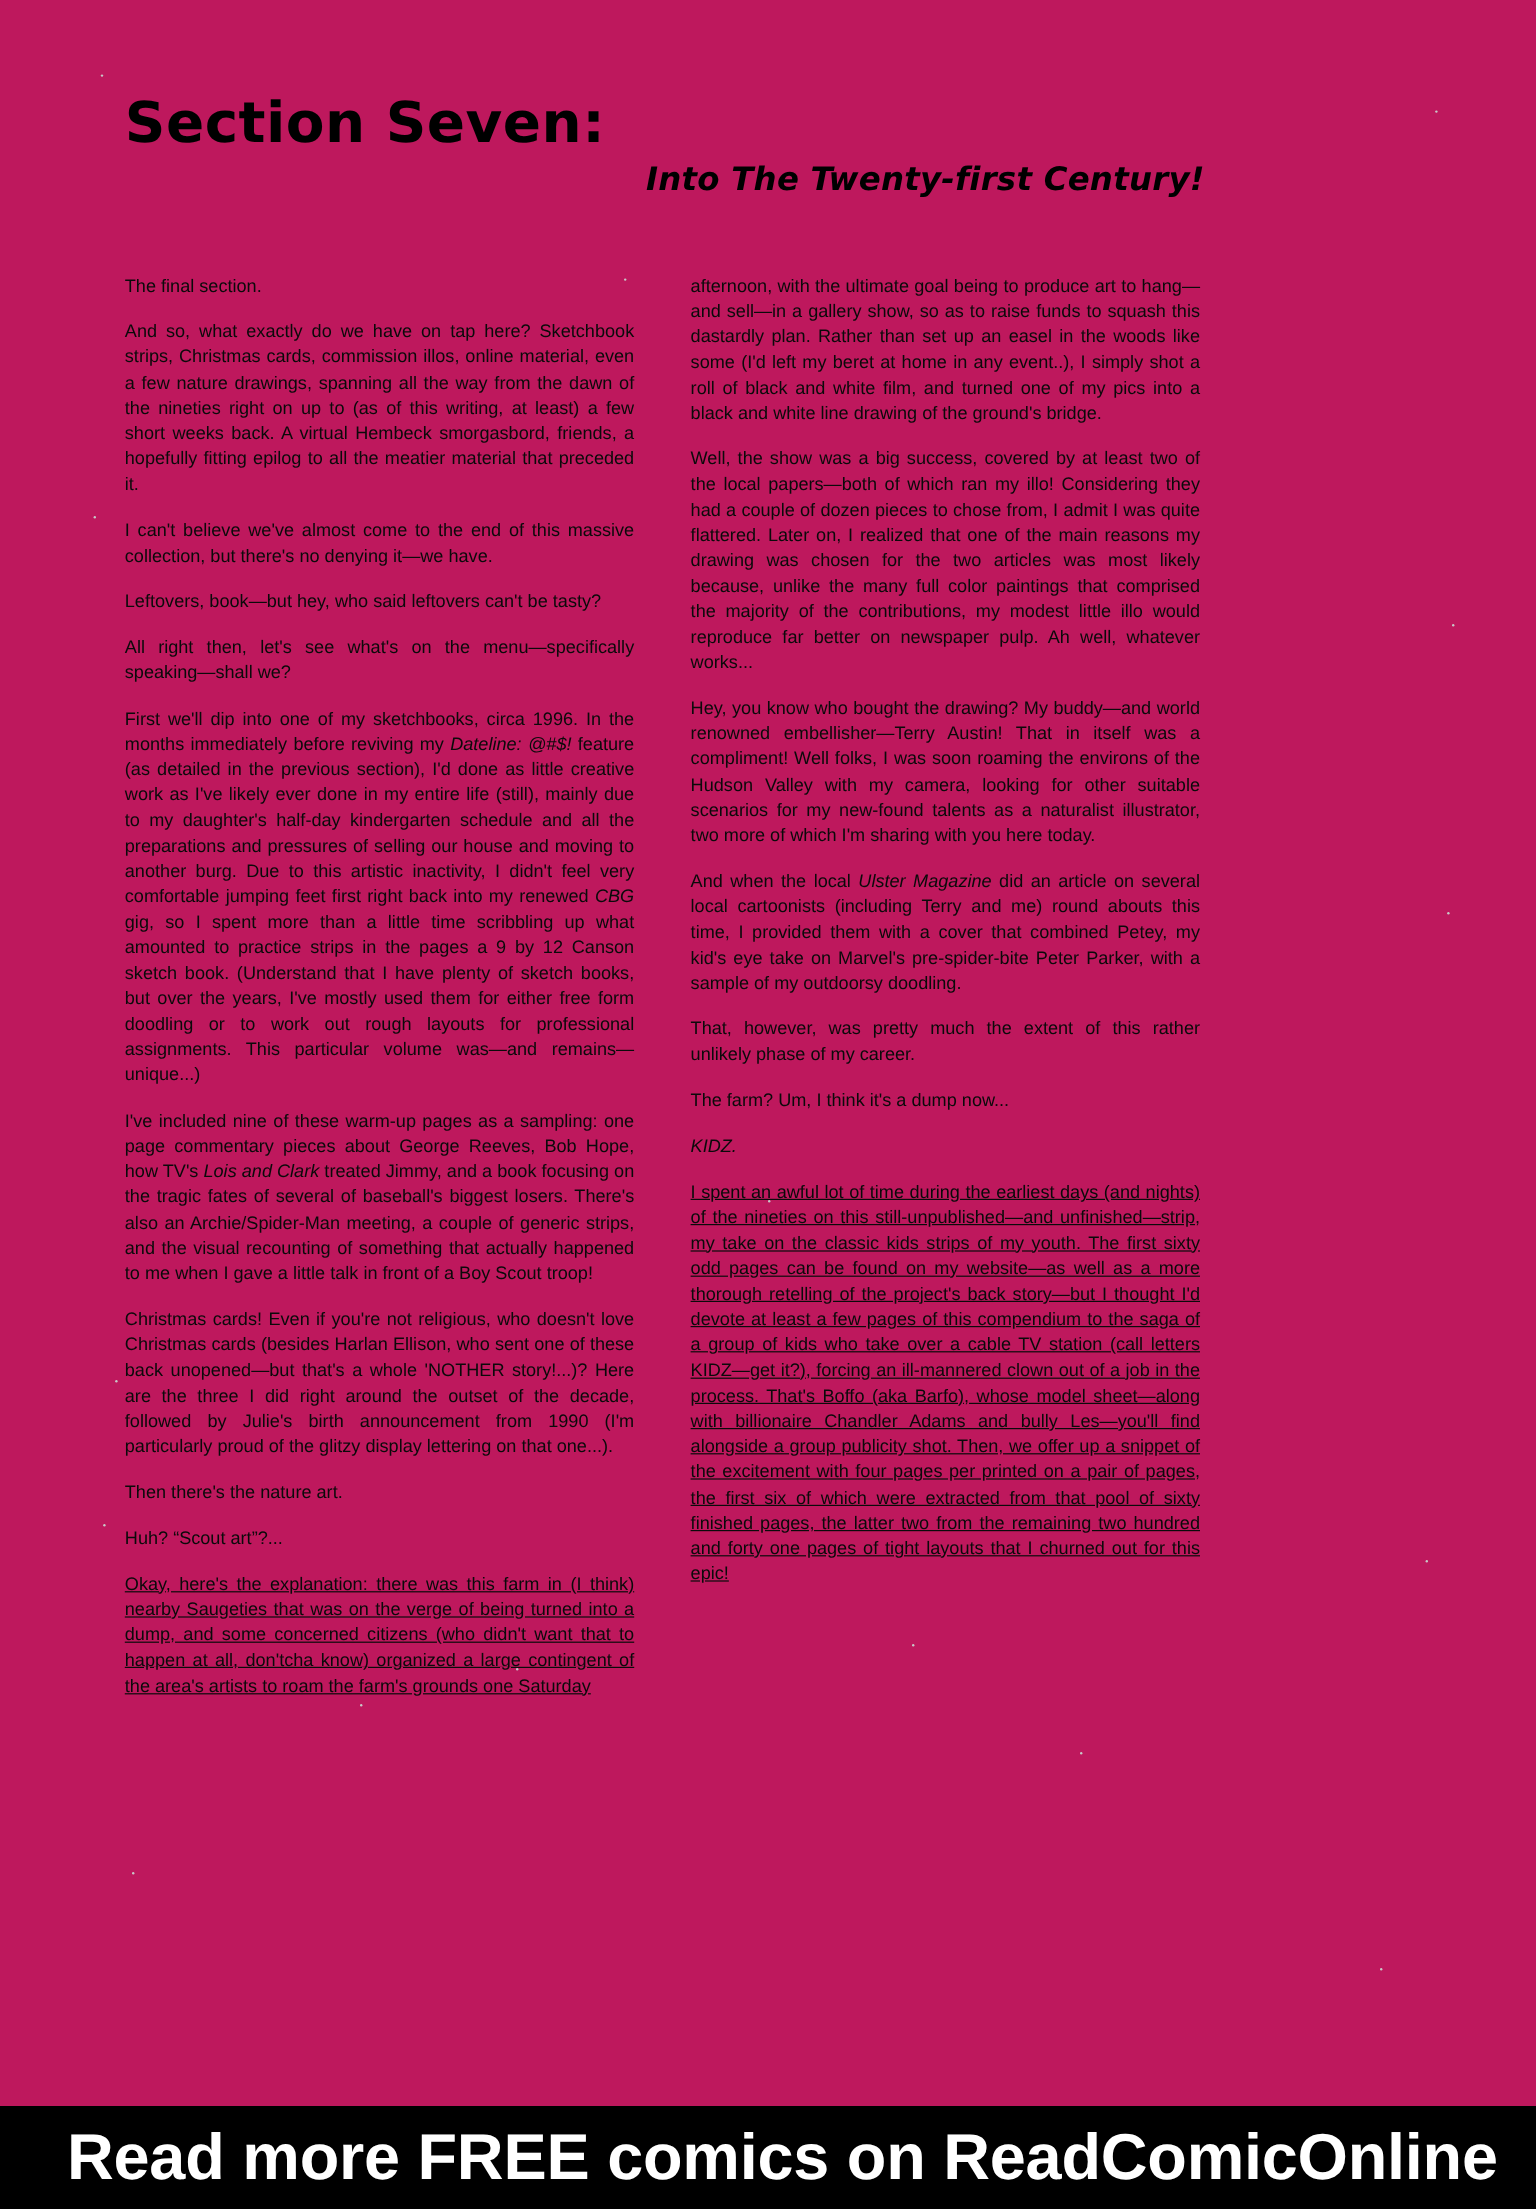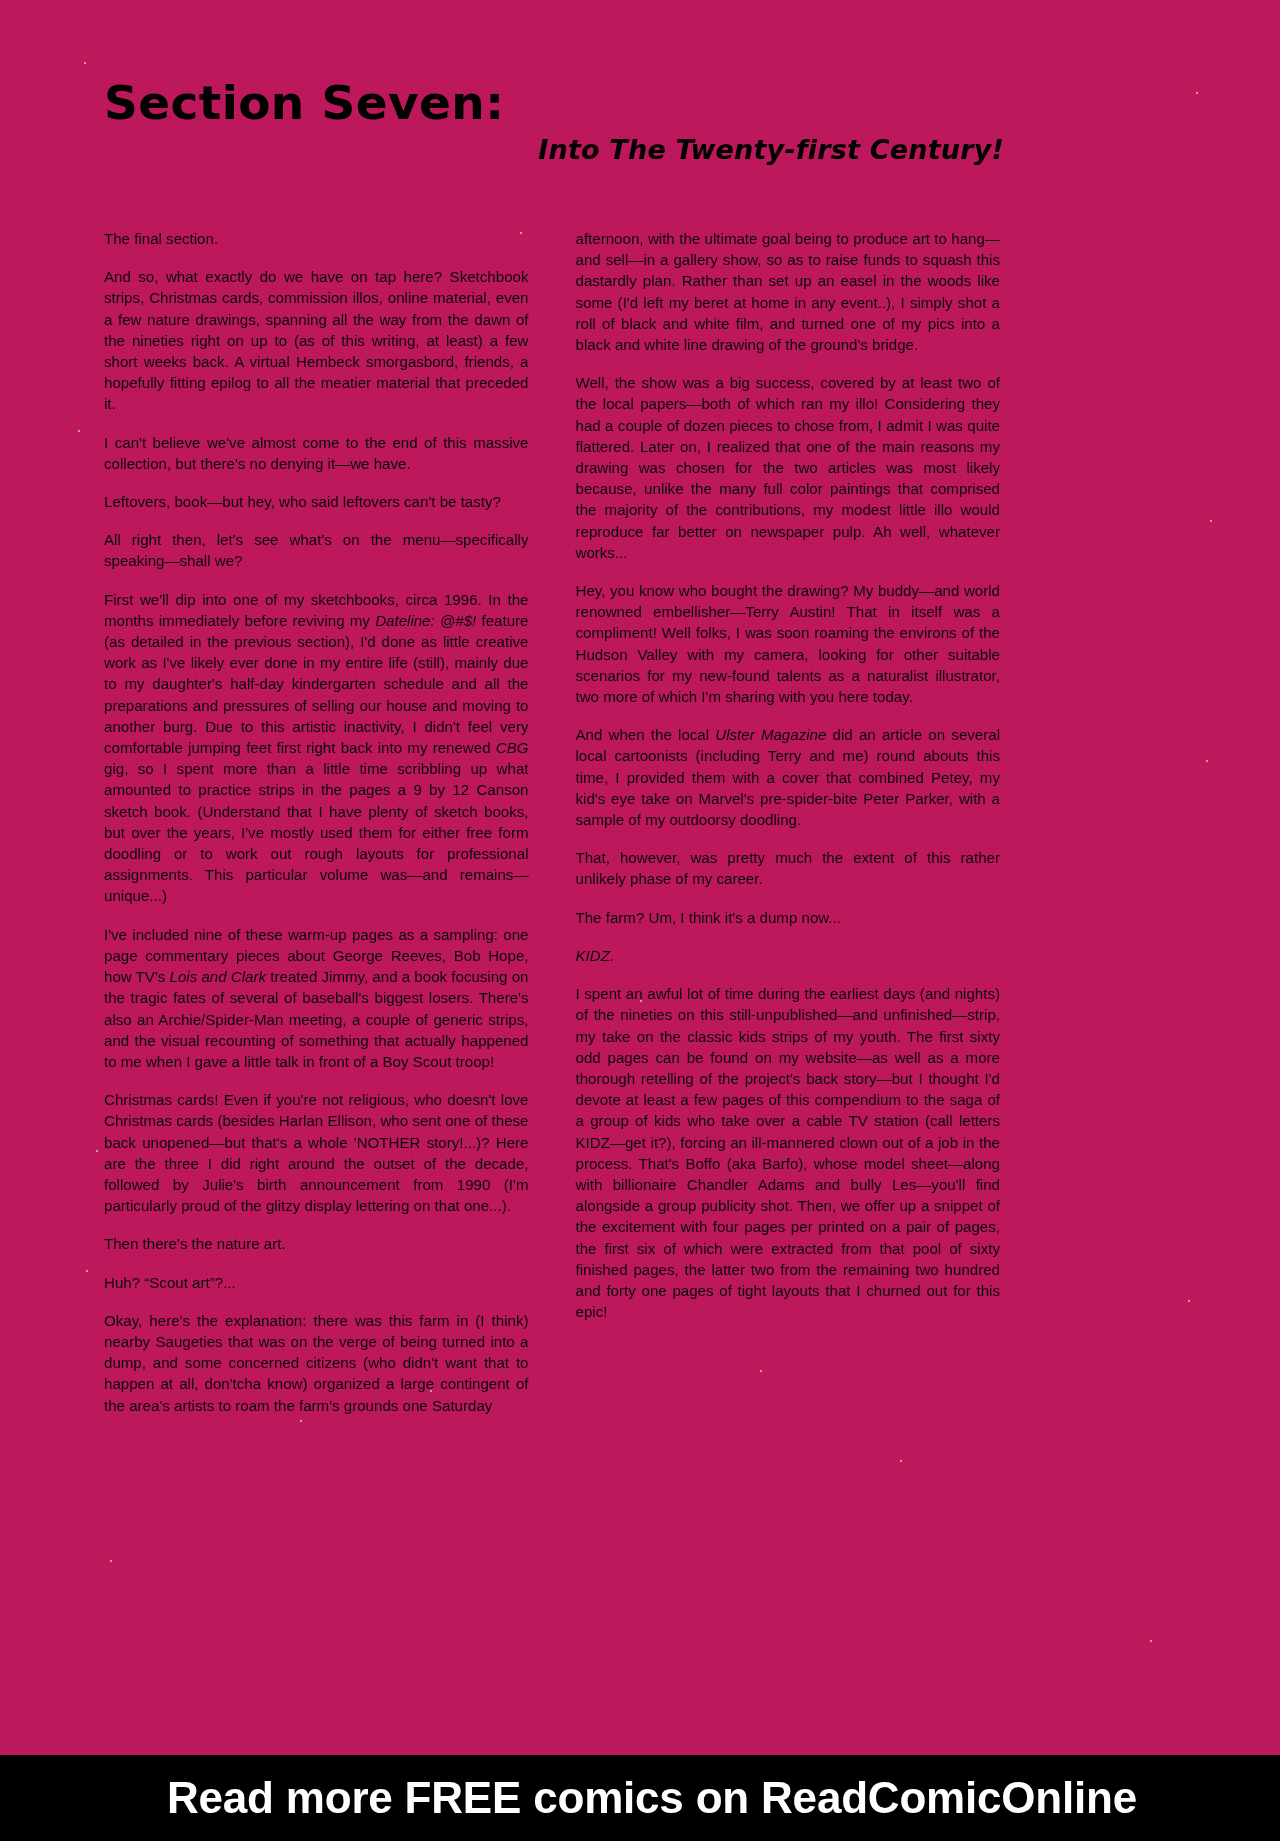--- a/index.html
+++ b/index.html
@@ -72,40 +72,41 @@
     font-family: "Liberation Sans", sans-serif;
     font-size: 15.1px;
     line-height: 21.2px;
     text-align: justify;
     text-justify: inter-word;
     color: #0a0a0a;
     hyphens: none;
   }
   .col p:last-child {
     margin-bottom: 1px;
+    text-decoration: underline;
   }
   .col p i, .col p em {
     font-style: italic;
   }
 
   
   .banner {
     position: absolute;
     left: 0;
     top: 1755px;
     width: 1280px;
     height: 86px;
     background: #000000;
     display: flex;
     align-items: center;
     justify-content: center;
   }
   .banner-text {
     font-family: "Liberation Sans", sans-serif;
-    font-size: 44px;
+    font-size: 54px;
     font-weight: 700;
     color: #ffffff;
     letter-spacing: -0.2px;
     white-space: nowrap;
     margin-left: 24px;
   }
 
   
   .speckle {
     position: absolute;

